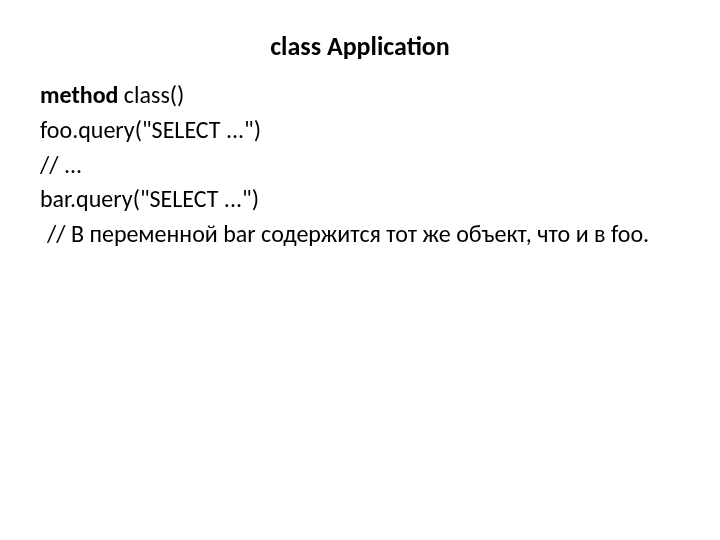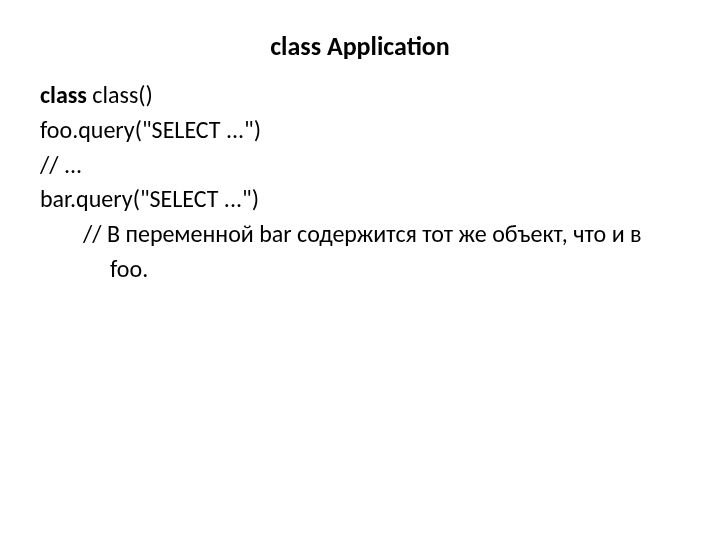--- a/index.html
+++ b/index.html
@@ -16,26 +16,26 @@
     font-weight: bold;
     font-size: 26px;
     margin-bottom: 16px;
   }
   .content {
     font-size: 24px;
     line-height: 1.45;
   }
   .line { margin-left: 0; }
   .bold { font-weight: bold; }
-  .last { padding-left: 34px; text-indent: -27px; margin-left: 36px; }
+  .last { padding-left: 34px; text-indent: -27px; }
 </style>
 </head>
 <body>
 
 <div class="title">class Application</div>
 
 <div class="content">
-  <div class="line"><span class="bold">class</span><span> class()</span></div>
+  <div class="line"><span class="bold">method</span><span> class()</span></div>
   <div class="line">foo.query("SELECT ...")</div>
   <div class="line"> // ...</div>
   <div class="line"> bar.query("SELECT ...")</div>
   <div class="line last"> // В переменной bar содержится тот же объект, что и в foo.</div>
 </div>
 
 </body></html>

